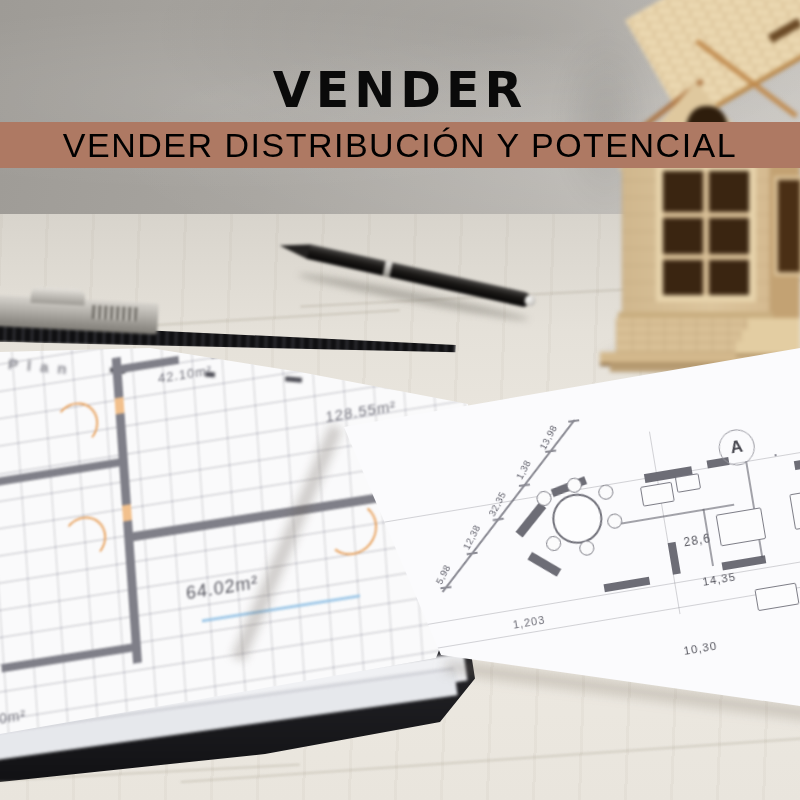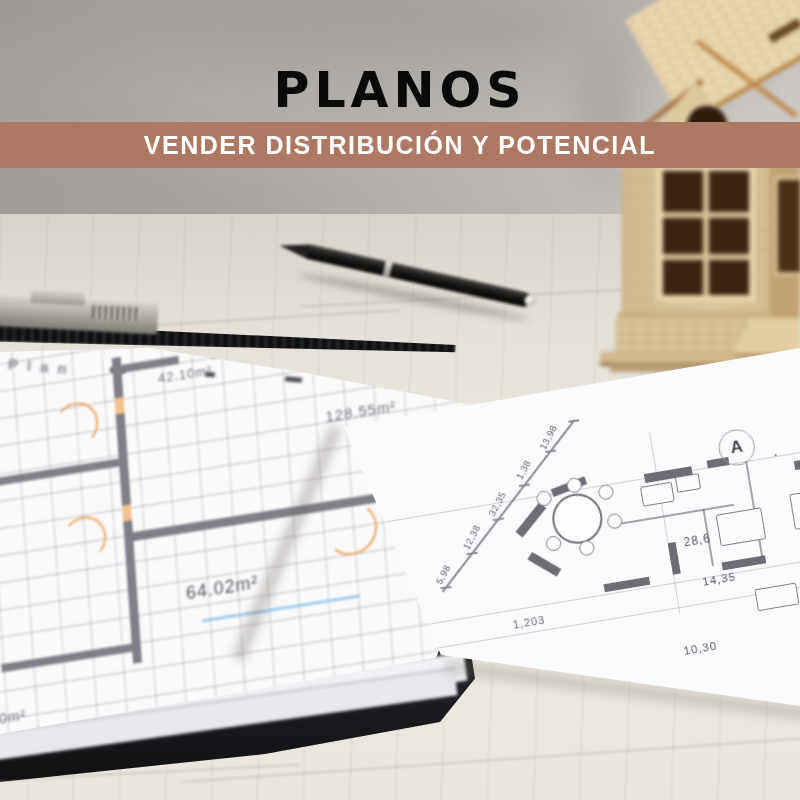--- a/index.html
+++ b/index.html
@@ -206,21 +206,21 @@
     border-radius:8px 8px 0 0;background:linear-gradient(180deg,#e5e2dc,#9c9993);}
   .clip-ribs{position:absolute;left:104px;top:5px;width:46px;height:14px;
     background:repeating-linear-gradient(90deg,#6e6b65 0 3px,#cac7c1 3px 6px);}
 
   
   .title{position:absolute;left:0;top:62px;width:100%;text-align:center;z-index:50;
     font-family:"DejaVu Sans",sans-serif;font-weight:900;font-size:49px;
     letter-spacing:5px;color:#0a0a0a;}
   .banner{position:absolute;left:0;top:122px;width:100%;height:46px;background:#ae7963;
     z-index:50;display:flex;align-items:center;justify-content:center;}
-  .banner-text{font-size:25px;color:#ffffff;letter-spacing:1.5px;font-weight:700;}
+  .banner-text{font-size:34px;color:#000000;letter-spacing:1.5px;font-weight:400;}
 </style>
 </head>
 <body>
 
 <div class="canvas">
 
   <div class="wall"></div>
   <div class="wall-shade"></div>
   <div class="desk"></div>
   <div class="seam s1"></div>
@@ -359,18 +359,18 @@
         <div class="kcell fill"></div>
       </div>
       <div class="bubble">A</div>
       <div class="rlabel rl-area">28,6</div>
       <div class="rlabel rl-d1">14,35</div>
       <div class="rlabel rl-d2">1,203</div>
       <div class="rlabel rl-d3">10,30</div>
     </div>
   </div>
 
-  <div class="title">PLANOS</div>
+  <div class="title">VENDER</div>
   <div class="banner">
     <span class="banner-text">VENDER DISTRIBUCIÓN Y POTENCIAL</span>
   </div>
 
 </div>
 
 </body></html>

